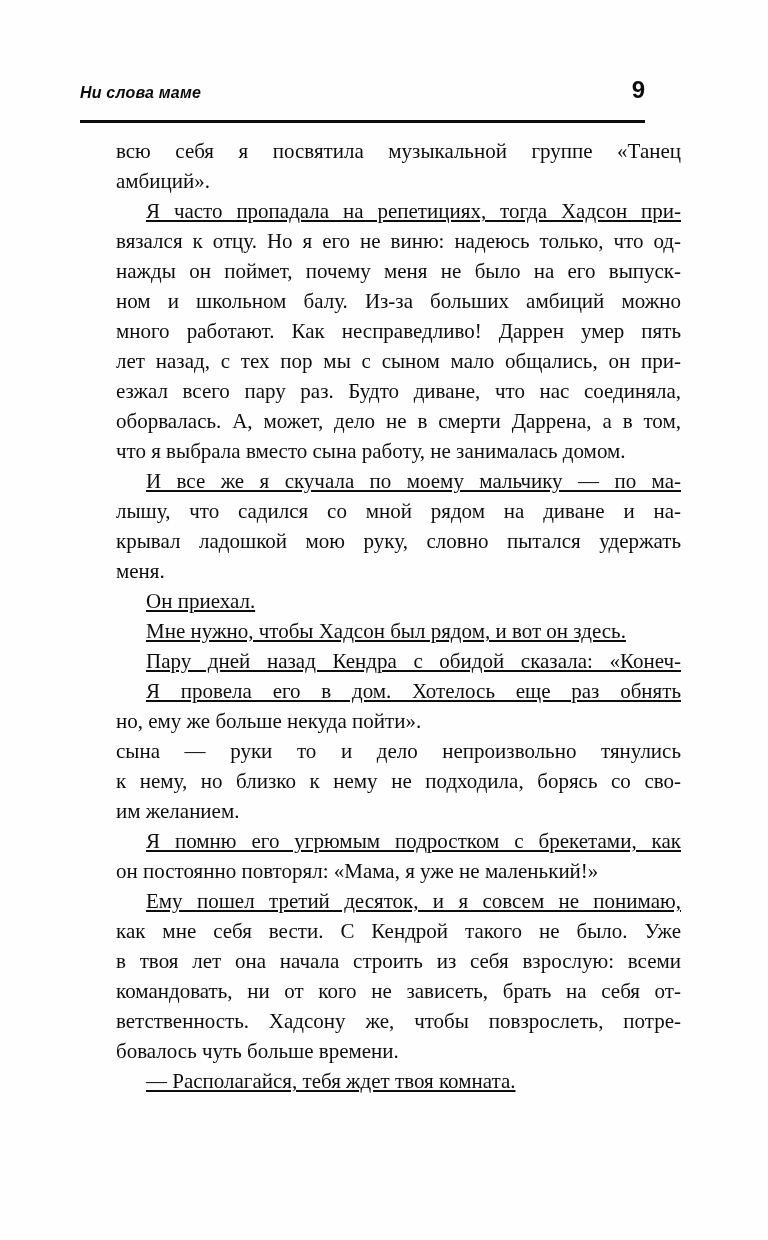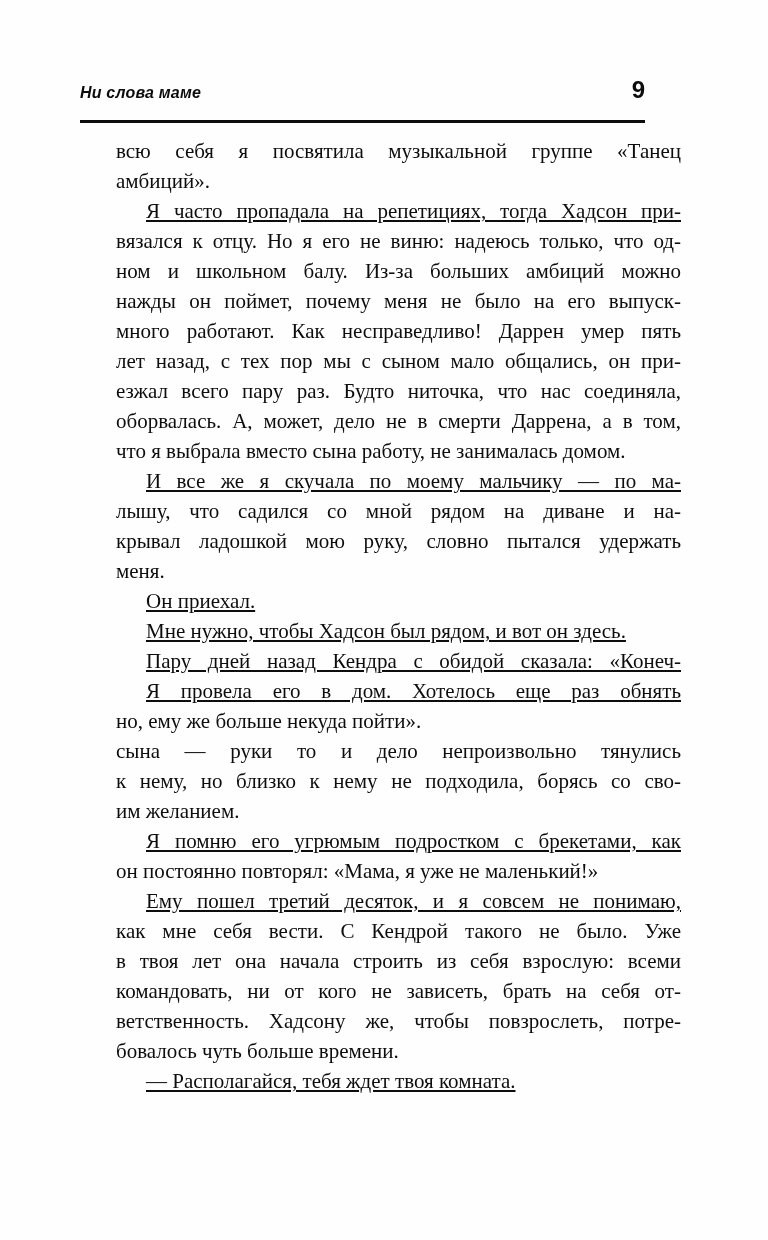--- a/index.html
+++ b/index.html
@@ -74,25 +74,25 @@
 <div class="page">
   <div class="header">
     <span class="running-title">Ни слова маме</span>
     <span class="page-number">9</span>
   </div>
   <div class="body-text">
       <div class="line">всю себя я посвятила музыкальной группе «Танец</div>
       <div class="line last">амбиций».</div>
       <div class="line indent">Я часто пропадала на репетициях, тогда Хадсон при-</div>
       <div class="line">вязался к отцу. Но я его не виню: надеюсь только, что од-</div>
+      <div class="line">нажды он поймет, почему меня не было на его выпуск-</div>
       <div class="line">ном и школьном балу. Из-за больших амбиций можно</div>
-      <div class="line">нажды он поймет, почему меня не было на его выпуск-</div>
       <div class="line">много работают. Как несправедливо! Даррен умер пять</div>
       <div class="line">лет назад, с тех пор мы с сыном мало общались, он при-</div>
-      <div class="line">езжал всего пару раз. Будто ниточка, что нас соединяла,</div>
+      <div class="line">езжал всего пару раз. Будто диване, что нас соединяла,</div>
       <div class="line">оборвалась. А, может, дело не в смерти Даррена, а в том,</div>
       <div class="line last">что я выбрала вместо сына работу, не занималась домом.</div>
       <div class="line indent">И все же я скучала по моему мальчику — по ма-</div>
       <div class="line">лышу, что садился со мной рядом на диване и на-</div>
       <div class="line">крывал ладошкой мою руку, словно пытался удержать</div>
       <div class="line last">меня.</div>
       <div class="line last indent">Он приехал.</div>
       <div class="line last indent">Мне нужно, чтобы Хадсон был рядом, и вот он здесь.</div>
       <div class="line indent">Пару дней назад Кендра с обидой сказала: «Конеч-</div>
       <div class="line indent">Я провела его в дом. Хотелось еще раз обнять</div>

